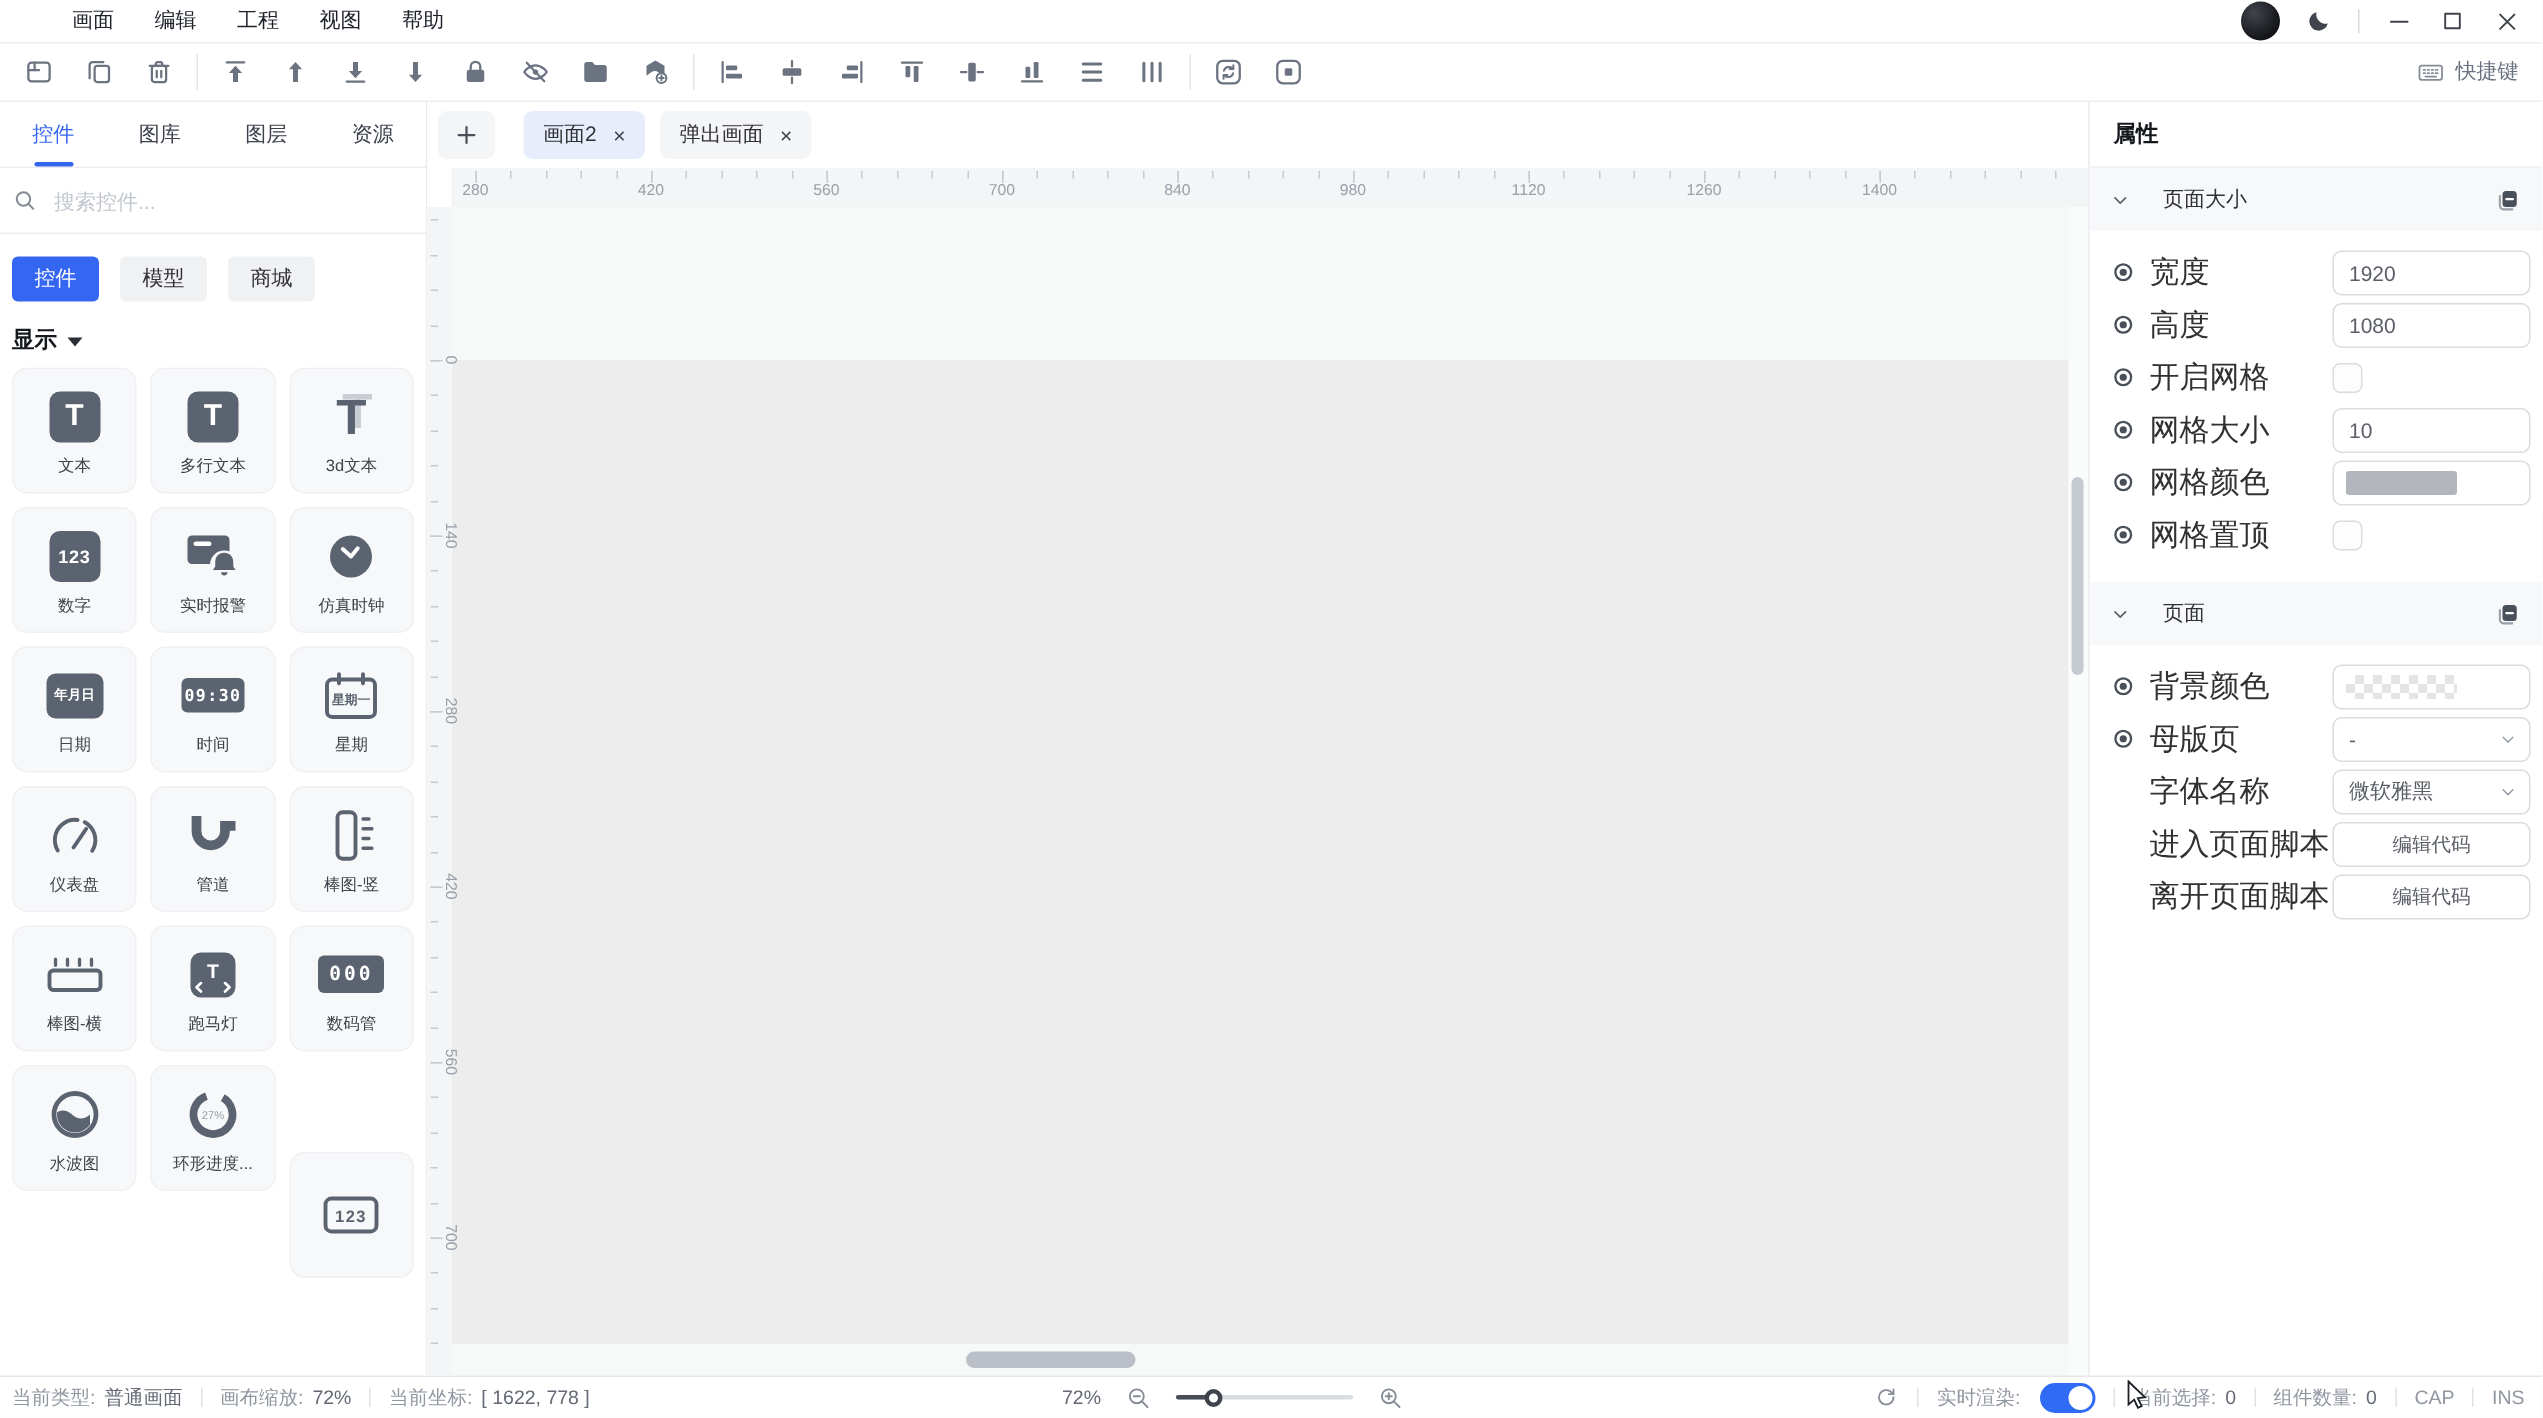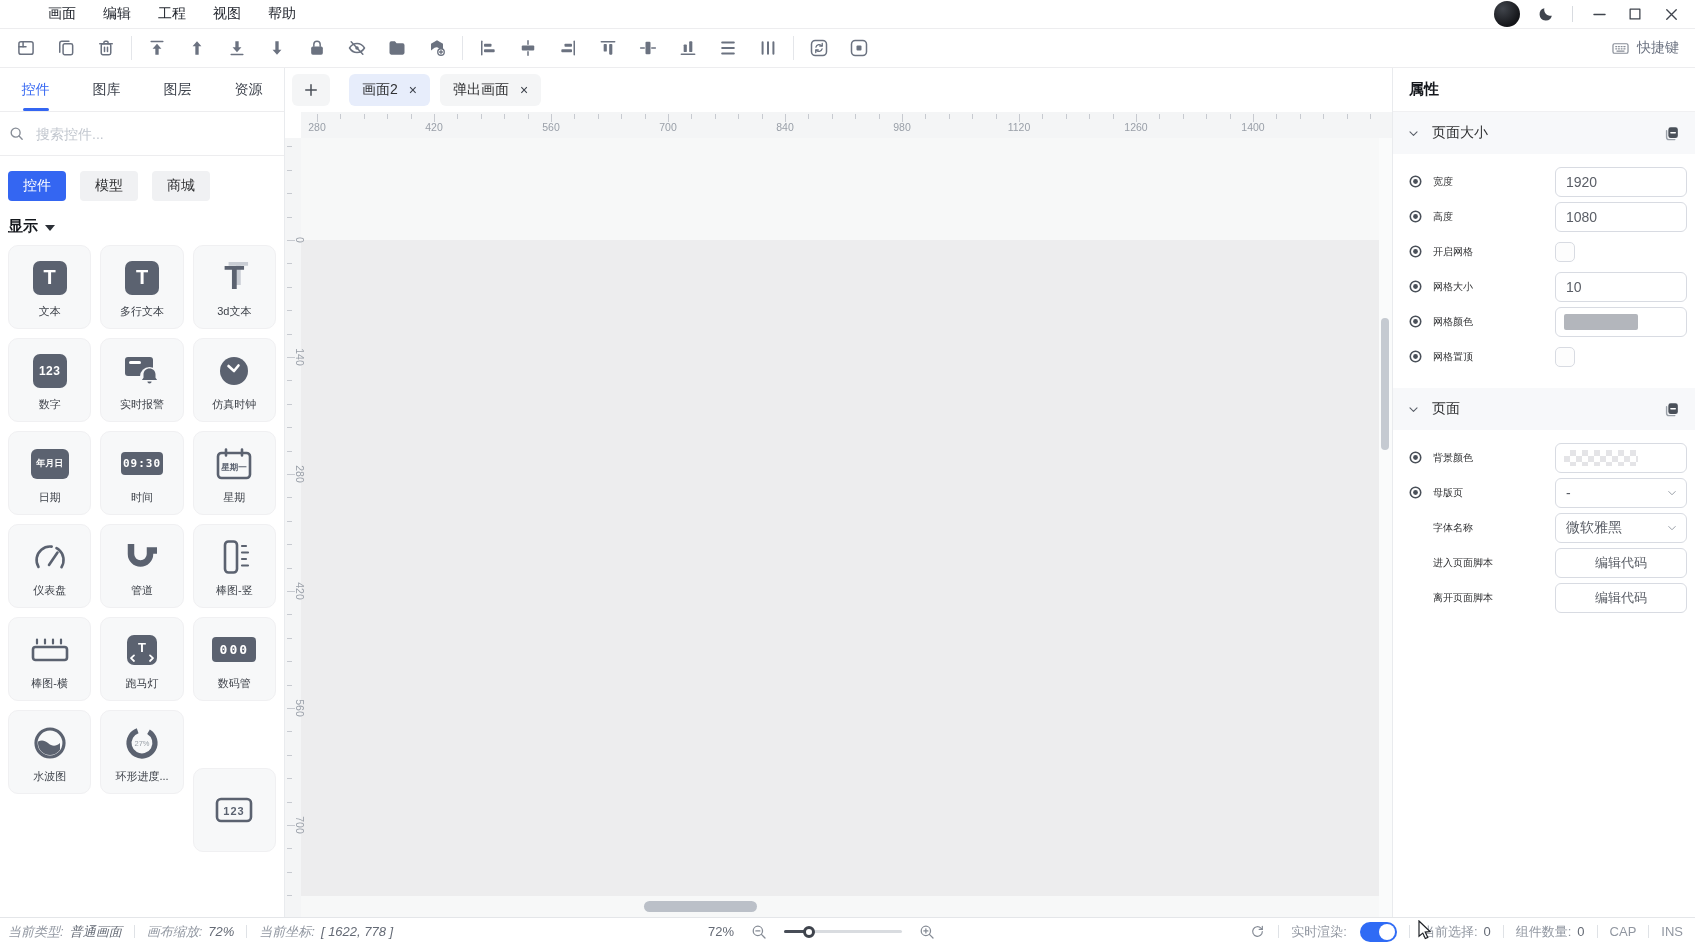--- a/index.html
+++ b/index.html
@@ -83,44 +83,44 @@
   .stage { flex:1; position:relative; background:#f7f8f8; overflow:hidden; }
   .page { position:absolute; left:0; right:13px; top:102px; bottom:21px; background:#ededee; }
   .v-scroll-track { position:absolute; right:0; top:0; bottom:0; width:13px; background:#fafbfb; }
   .v-scroll-thumb { position:absolute; right:3px; top:180px; width:8px; height:132px; background:#c5cad1; border-radius:4px; }
   .h-scroll-thumb { position:absolute; left:343px; bottom:5px; width:113px; height:11px; background:#bbc0c8; border-radius:6px; }
 
   
   .right-panel { width:303px; flex:0 0 303px; border-left:1px solid #e9ebee; display:flex; flex-direction:column; overflow:hidden; }
   .rp-header { height:44px; flex:0 0 44px; display:flex; align-items:center; padding:0 16px;
     font-size:15px; font-weight:bold; color:#15181d; border-bottom:1px solid #f0f0f2; }
-  .rp-section-h { height:42px; background:#f7f8fa; display:flex; align-items:center; gap:12px; padding:0 14px 0 14px;
+  .rp-section-h { height:42px; background:#f7f8fa; display:flex; align-items:center; gap:22px; padding:0 14px 0 14px;
     font-size:14px; color:#303133; }
   .rp-sec-chevron { color:#5a5f68; display:flex; }
   .rp-sec-icon { margin-left:auto; display:flex; }
   .rp-rows { padding:10px 0 14px 0; }
   .rp-row { height:35px; display:flex; align-items:center; padding:0 8px 0 14px; }
   .bullet { width:17px; height:17px; margin-right:9px; flex:0 0 17px; display:flex; }
   .bullet.empty { visibility:hidden; }
-  .rp-label { font-size:10px; color:#303133; white-space:nowrap; }
+  .rp-label { font-size:20px; color:#303133; white-space:nowrap; }
   .rp-ctrl { margin-left:auto; width:132px; flex:0 0 132px; display:flex; }
   .rp-input { width:100%; height:30px; border:1px solid #d8dbe2; border-radius:6px; padding:0 10px;
     font-size:14px; color:#5a5e66; display:flex; align-items:center; background:#fff; }
   .rp-checkbox { width:20px; height:20px; border:1px solid #d8dbe2; border-radius:5px; background:#fdfdfd; }
   .swatch-gray { width:74px; height:16px; background:#b3b6bc; border-radius:2px; }
   .checker { width:74px; height:16px; border-radius:2px;
     background:conic-gradient(#e4e4e7 25%, #fff 0 50%, #e4e4e7 0 75%, #fff 0); background-size:12px 12px; }
   .rp-select { justify-content:space-between; padding-right:8px; }
   .rp-btn { justify-content:center; font-size:13px; }
   .sel-chevron { color:#9aa0a8; display:flex; }
 
   
   .status-bar { height:28px; flex:0 0 28px; border-top:1px solid #e4e6e9; display:flex; align-items:center;
     font-size:13px; color:#9197a1; padding:0 12px 0 8px; position:relative; background:#fff; }
-  .sb-group { display:flex; align-items:center;font-style:italic; }
+  .sb-group { display:flex; align-items:center; }
   .sb-item { display:flex; align-items:center; gap:6px; }
   .sb-val { color:#646a75; }
   .sb-sep { width:1px; height:13px; background:#dfe2e6; margin:0 12px; }
   .sb-center { position:absolute; left:708px; display:flex; align-items:center; gap:16px; }
   .slider-track { width:118px; height:3px; background:#d9dce0; border-radius:2px; position:relative; }
   .slider-fill { position:absolute; left:0; top:0; height:3px; width:25px; background:#474d57; border-radius:2px; }
   .slider-knob { position:absolute; left:25px; top:50%; transform:translate(-50%,-50%); width:12px; height:12px;
     border:3px solid #3e434c; background:#fff; border-radius:50%; }
   .sb-right { margin-left:auto; display:flex; align-items:center; }
   .toggle { width:37px; height:20px; border-radius:10px; background:#2f6bf5; position:relative; margin-left:7px; }

